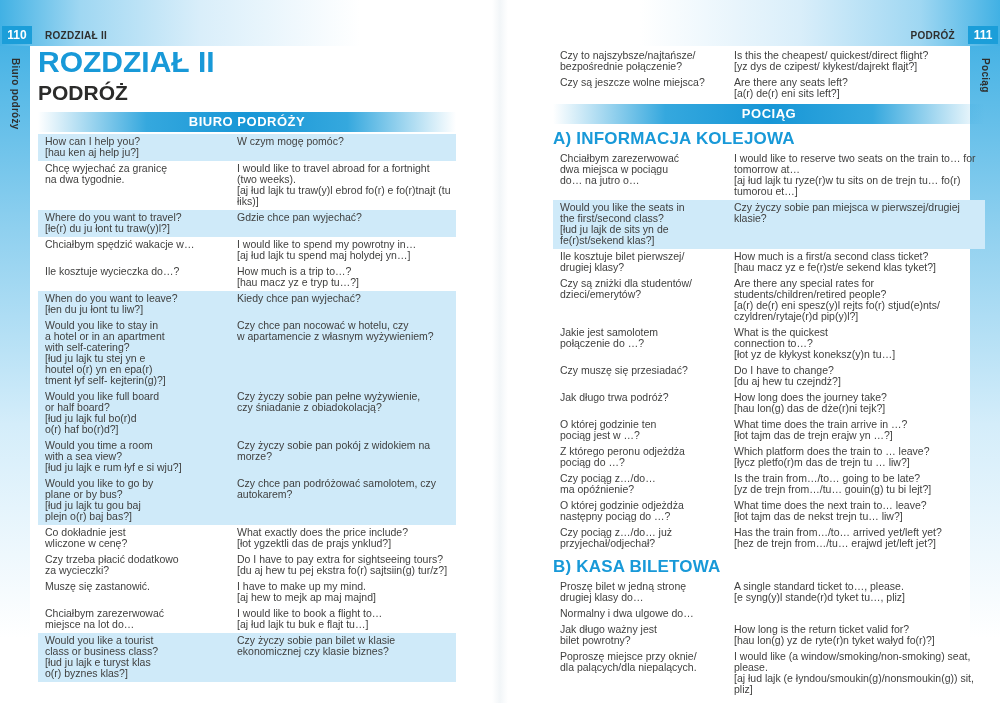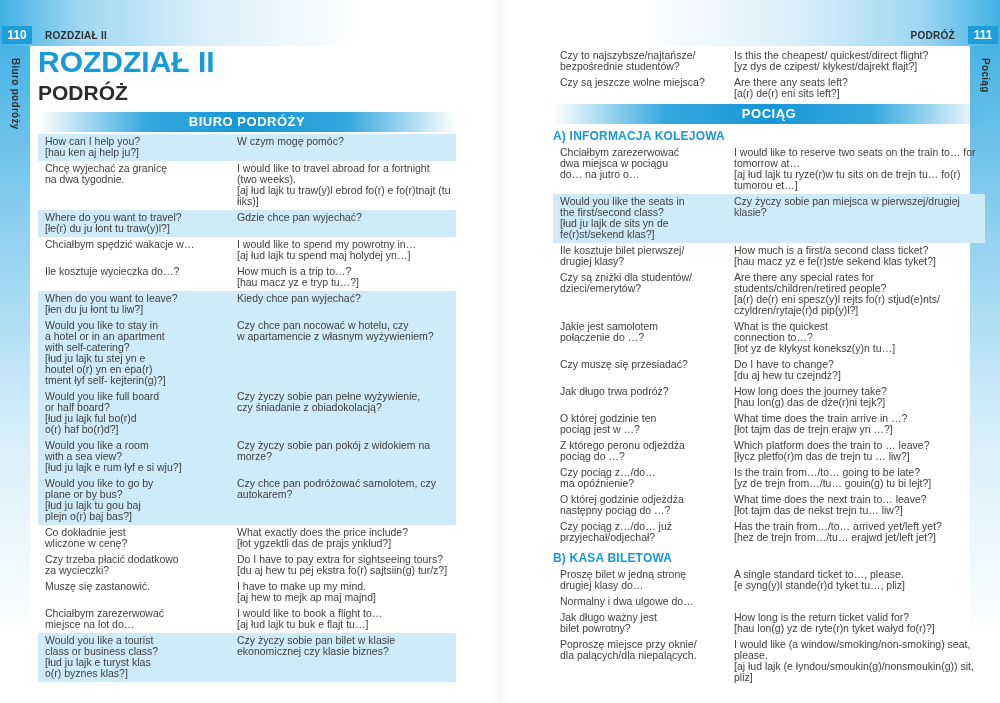--- a/index.html
+++ b/index.html
@@ -37,21 +37,21 @@
   .page-right .content { left:53px; width:432px; }
 
   .chapter-title { font-size:30px; line-height:32px; font-weight:700; color:var(--accent,#1899d8); }
   .chapter-subtitle { font-size:21px; line-height:24px; font-weight:700; color:#2b2b2a; margin-top:3px; }
 
   .section-band { margin-top:7px; height:20px; line-height:20px; text-align:center;
                   font-size:13px; font-weight:700; color:#ffffff; letter-spacing:.5px;
                   background:linear-gradient(90deg, rgba(234,246,253,0) 0%, #35a8de 26%, var(--band,#1796d6) 50%, #35a8de 74%, rgba(234,246,253,0) 100%); }
   .page-right .section-band { margin-top:2px; }
 
-  .subsection { margin:5px 0 2px 0; font-size:12px; font-weight:700; color:var(--accent,#1899d8); letter-spacing:.2px; }
+  .subsection { margin:5px 0 2px 0; font-size:17px; font-weight:700; color:var(--accent,#1899d8); letter-spacing:.2px; }
 
   .rows { margin-top:2px; }
   .phrase-row { display:flex; align-items:flex-start; padding:2px 4px 3px 7px; }
   .phrase-row.hl { background:var(--highlight,#cfeaf9); }
   .cell { font-size:10.5px; line-height:11px; color:var(--text,#3f3f3e); white-space:pre-line; }
   .cl { flex:0 0 192px; padding-right:8px; }
   .page-right .cl { flex:0 0 174px; }
   .cr { flex:1; }
 
   .gutter { position:absolute; left:492px; top:0; width:16px; height:703px;
@@ -118,21 +118,21 @@
           </div>
           <div class="phrase-row hl">
             <div class="cell cl">Would you like full board
 or half board?
 [łud ju lajk ful bo(r)d
 o(r) haf bo(r)d?]</div>
             <div class="cell cr">Czy życzy sobie pan pełne wyżywienie,
 czy śniadanie z obiadokolacją?</div>
           </div>
           <div class="phrase-row hl">
-            <div class="cell cl">Would you like a room
+            <div class="cell cl">Would you time a room
 with a sea view?
 [łud ju lajk e rum łyf e si wju?]</div>
             <div class="cell cr">Czy życzy sobie pan pokój z widokiem na morze?</div>
           </div>
           <div class="phrase-row hl">
             <div class="cell cl">Would you like to go by
 plane or by bus?
 [łud ju lajk tu gou baj
 plejn o(r) baj bas?]</div>
             <div class="cell cr">Czy chce pan podróżować samolotem, czy autokarem?</div>
@@ -176,21 +176,21 @@
       <div class="page-badge">111</div>
       <div class="running-head">PODRÓŻ</div>
     </div>
     <div class="side-strip">
       <span class="side-label">Pociąg</span>
     </div>
     <div class="content">
       <div class="rows">
           <div class="phrase-row">
             <div class="cell cl">Czy to najszybsze/najtańsze/
-bezpośrednie studentów?</div>
+bezpośrednie połączenie?</div>
             <div class="cell cr">Is this the cheapest/ quickest/direct flight?
 [yz dys de czipest/ kłykest/dajrekt flajt?]</div>
           </div>
           <div class="phrase-row">
             <div class="cell cl">Czy są jeszcze wolne miejsca?</div>
             <div class="cell cr">Are there any seats left?
 [a(r) de(r) eni sits left?]</div>
           </div>
         </div>
       <div class="section-band">POCIĄG</div>

